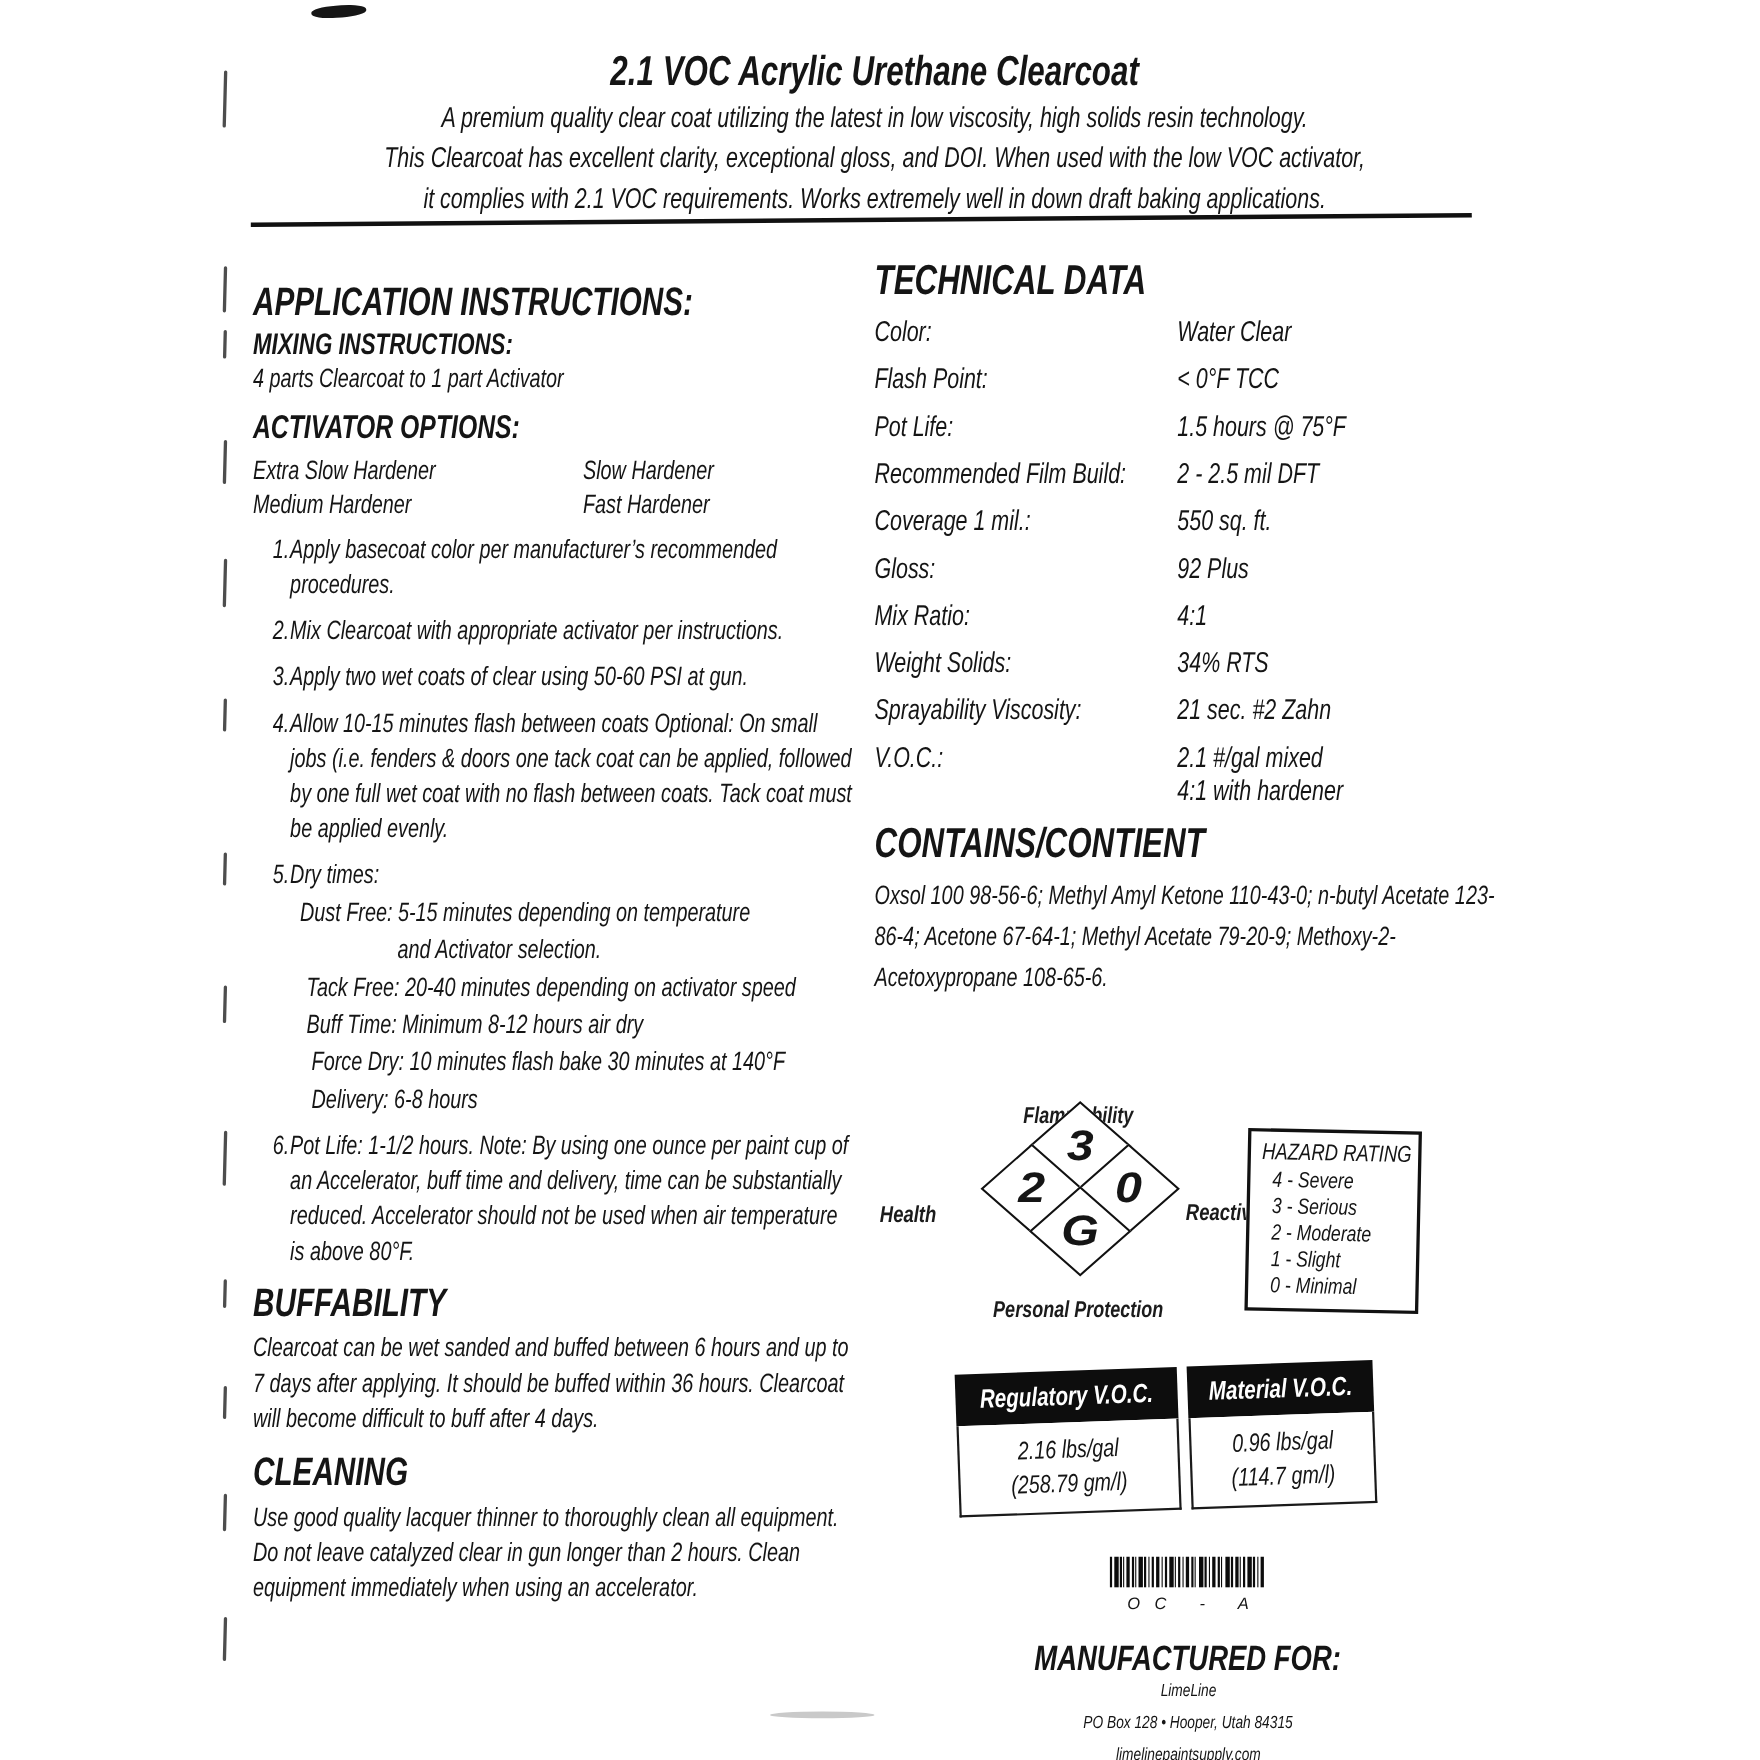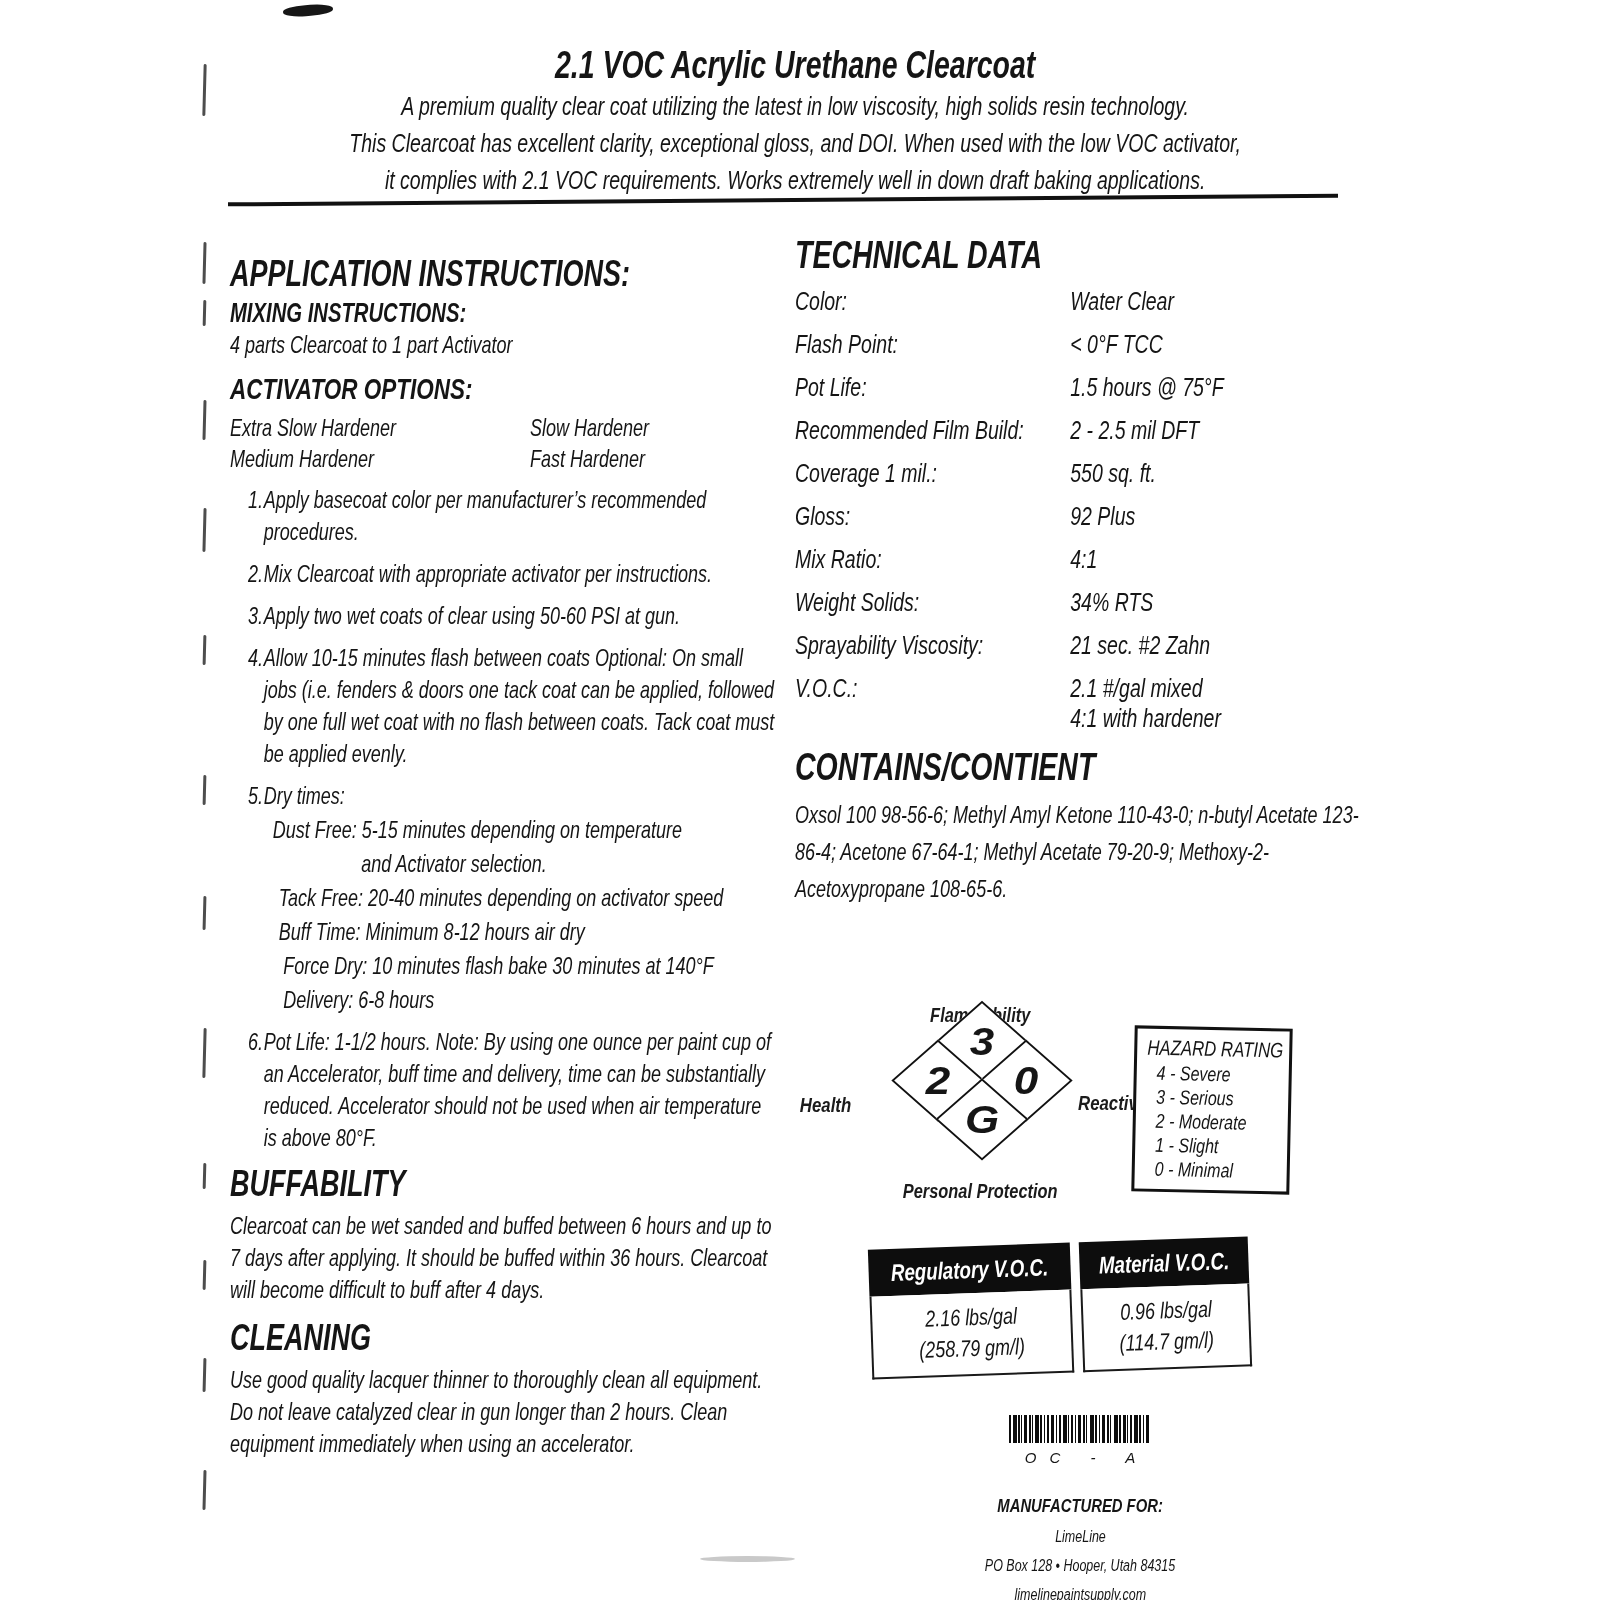--- a/index.html
+++ b/index.html
@@ -77,21 +77,21 @@
   .voccol{flex:1;}
   .vochead{background:#0d0d0d;color:#ffffff;font-weight:bold;font-size:24px;text-align:center;
            padding:10px 0 9px 0;}
   .vocbody{border:2px solid #1a1a1a;border-top:none;text-align:center;font-size:23px;
            line-height:31px;padding:9px 0 10px 0;background:#fff;}
 
   
   .bcwrap{width:570px;text-align:center;margin-top:22px;}
   .bccap{font-size:15px;letter-spacing:13px;padding-left:13px;margin-top:0;}
   .footer{width:570px;text-align:center;margin-top:24px;}
-  .f1{font-size:19px;font-weight:bold;line-height:32px;}
+  .f1{font-size:32px;font-weight:bold;line-height:32px;}
   .f2{font-size:16px;line-height:29px;}
 
   
   .tick{position:absolute;left:203px;width:3px;background:#2e2e2e;border-radius:2px;
         transform:rotate(1.5deg);opacity:.85;}
   .blob{position:absolute;left:283px;top:5px;width:50px;height:11px;background:#161616;
         border-radius:45%;transform:rotate(-4deg);}
   .smudge{position:absolute;left:700px;top:1556px;width:95px;height:6px;background:#c9c9c9;
           border-radius:50%;}
 </style>

